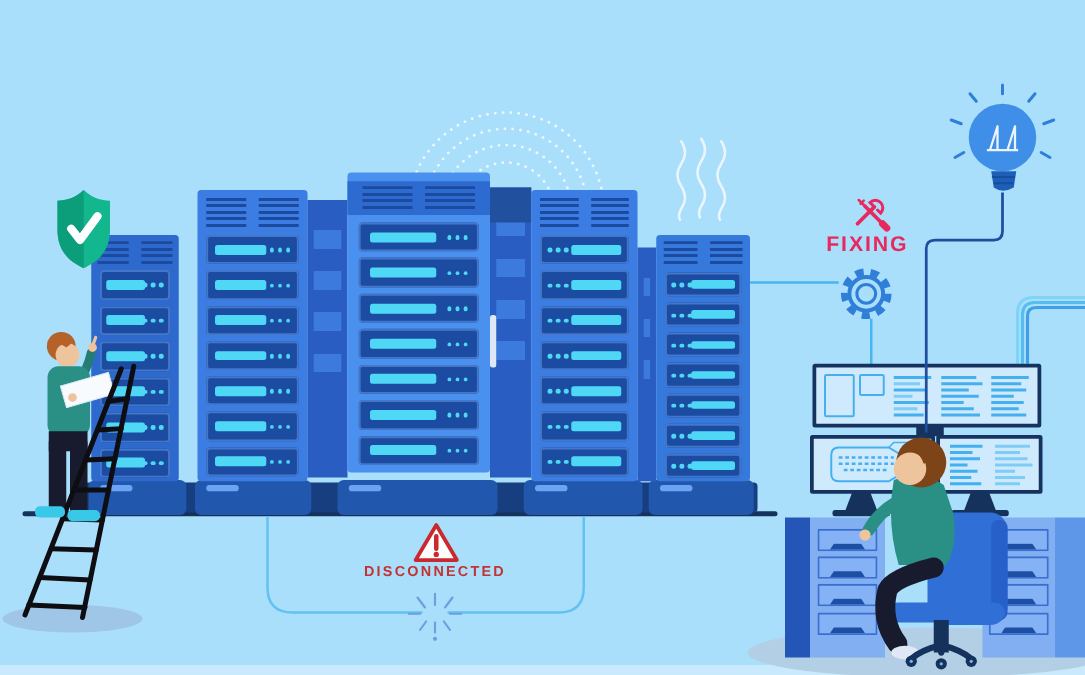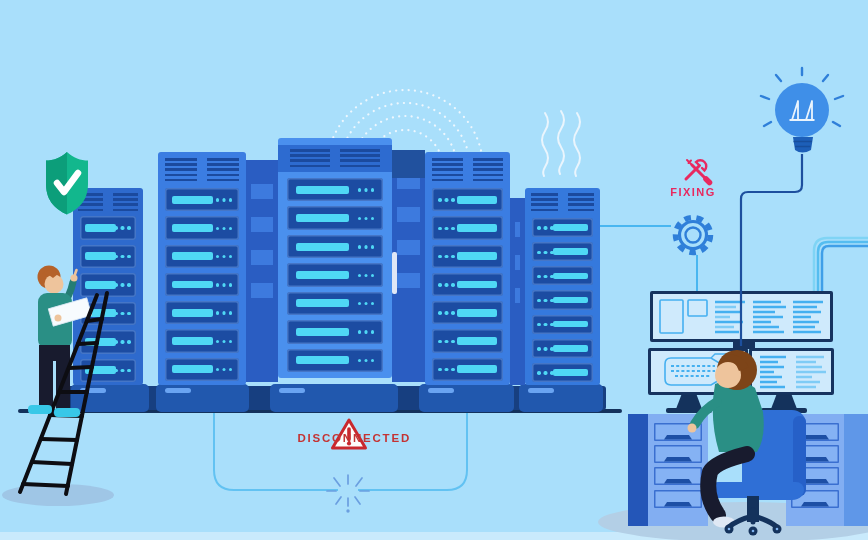--- a/index.html
+++ b/index.html
@@ -36,21 +36,21 @@
            border:3px solid var(--monitor-navy,#16335f);border-radius:2px;box-sizing:border-box;}
   .pole{position:absolute;background:#14325c;clip-path:polygon(22% 0,78% 0,100% 100%,0 100%);}
   .standbase{position:absolute;background:#14325c;border-radius:2px;}
   .drawer{position:absolute;width:48px;height:18px;background:#85b2f4;border-radius:1px;
           box-shadow:inset 0 0 0 1.5px #3a6fd0;}
   .drawer::after{content:"";position:absolute;left:50%;bottom:1.5px;transform:translateX(-50%);
           width:28px;height:5px;background:#1d4fa5;clip-path:polygon(12% 0,88% 0,100% 100%,0 100%);}
 
   
   .lbl{position:absolute;text-align:center;font-weight:700;}
-  .lbl-fixing{color:var(--accent-crimson,#e8295f);font-size:11px;letter-spacing:1.5px;}
+  .lbl-fixing{color:var(--accent-crimson,#e8295f);font-size:17px;letter-spacing:1.5px;}
   .lbl-disc{color:#c43333;font-size:11.5px;letter-spacing:1.8px;}
 </style>
 </head>
 <body>
 
 <div class="scene">
 
   <div class="abs" style="left:0;top:532px;width:868px;height:8px;background:#c9eafc;"></div>
 
   <svg class="abs" style="left:320px;top:78px;" width="170" height="95" viewBox="0 0 170 95">
@@ -192,21 +192,21 @@
         <path d="M155 91 L160 98"></path>
     </g>
     <circle cx="148" cy="105" r="1.7" fill="#6b9fe0"></circle>
   </svg>
 
   <svg class="abs" style="left:329px;top:416px;" width="40" height="36" viewBox="0 0 40 36">
     <path d="M20 4 L36.5 32 H3.5 Z" fill="#fdfcfb" stroke="var(--warning-red,#c9282e)" stroke-width="3" stroke-linejoin="round"></path>
     <path d="M20 13 V23" stroke="var(--warning-red,#c9282e)" stroke-width="3.6" stroke-linecap="round"></path>
     <circle cx="20" cy="27.5" r="2.1" fill="var(--warning-red,#c9282e)"></circle>
   </svg>
-  <div class="lbl lbl-disc abs" style="left:285px;top:432px;width:126px;text-align:right;">DISCONNECTED</div>
+  <div class="lbl lbl-disc abs" style="left:285px;top:452px;width:126px;">DISCONNECTED</div>
 
   <svg class="abs" style="left:44px;top:150px;" width="46" height="66" viewBox="0 0 46 66">
     <path d="M23 2 C29 8 37 10.5 44 10.5 V34 C44 52 33 60 23 64.5 C13 60 2 52 2 34 V10.5 C9 10.5 17 8 23 2 Z" fill="var(--shield-green,#12b78d)"></path>
     <path d="M23 2 C17 8 9 10.5 2 10.5 V34 C2 52 13 60 23 64.5 Z" fill="#0c9e7a"></path>
     <path d="M13 33 L20 42 L34 23" stroke="#ffffff" stroke-width="6.5" fill="none" stroke-linecap="round" stroke-linejoin="round"></path>
   </svg>
 
   <svg class="abs" style="left:8px;top:258px;" width="112" height="252" viewBox="0 0 112 252">
     <ellipse cx="50" cy="237" rx="56" ry="11" fill="#9fc6e6"></ellipse>
 

